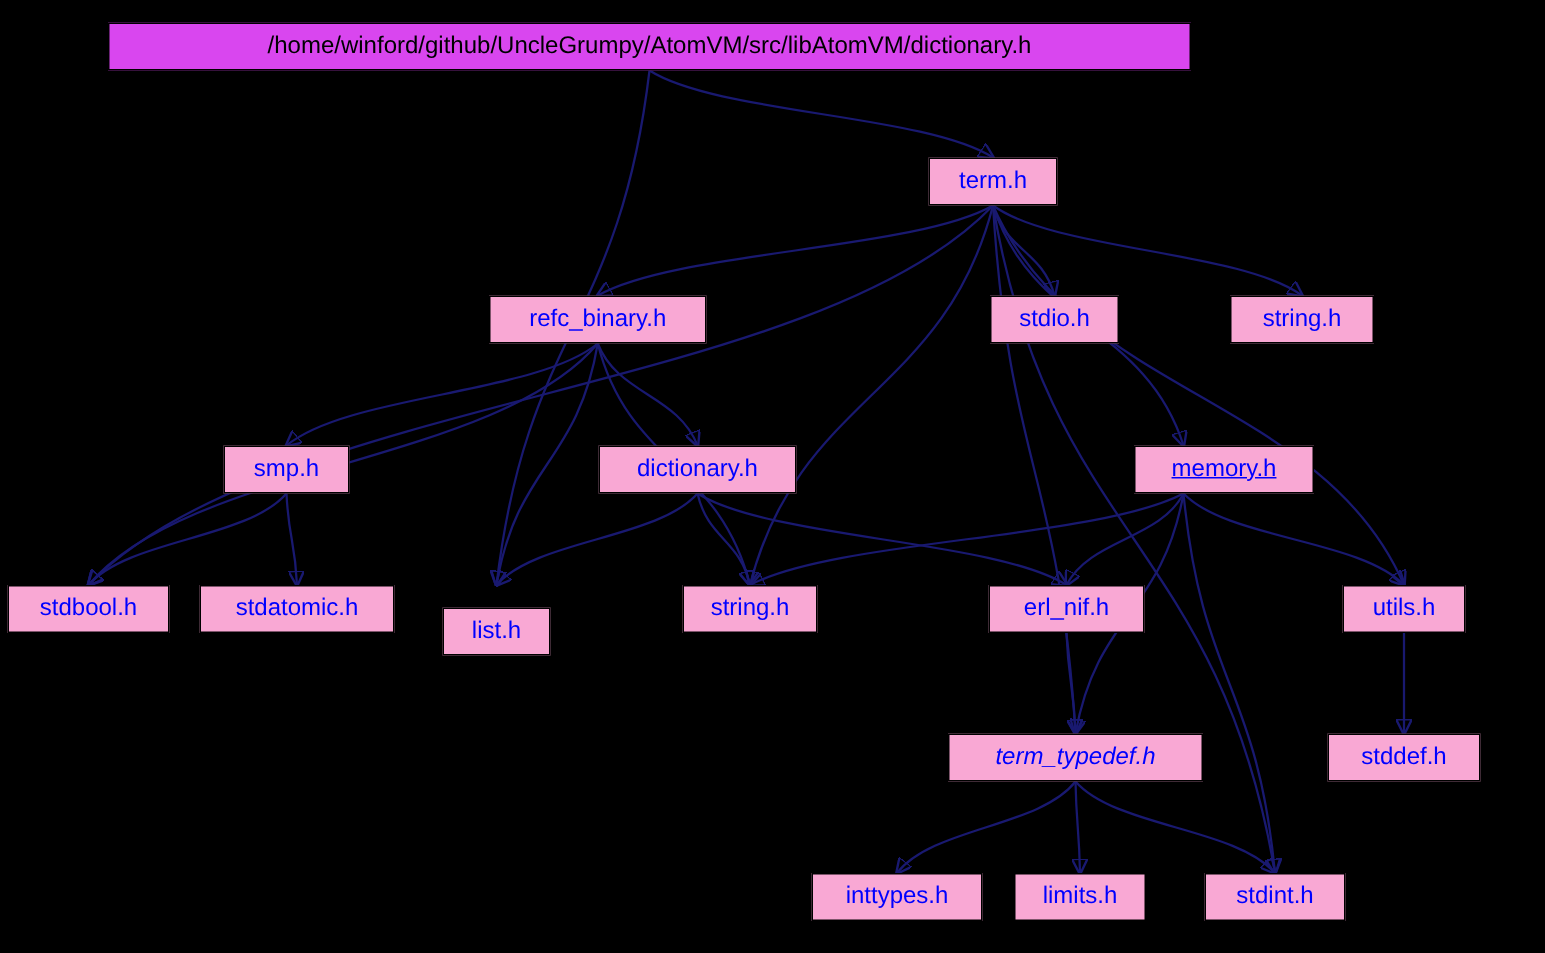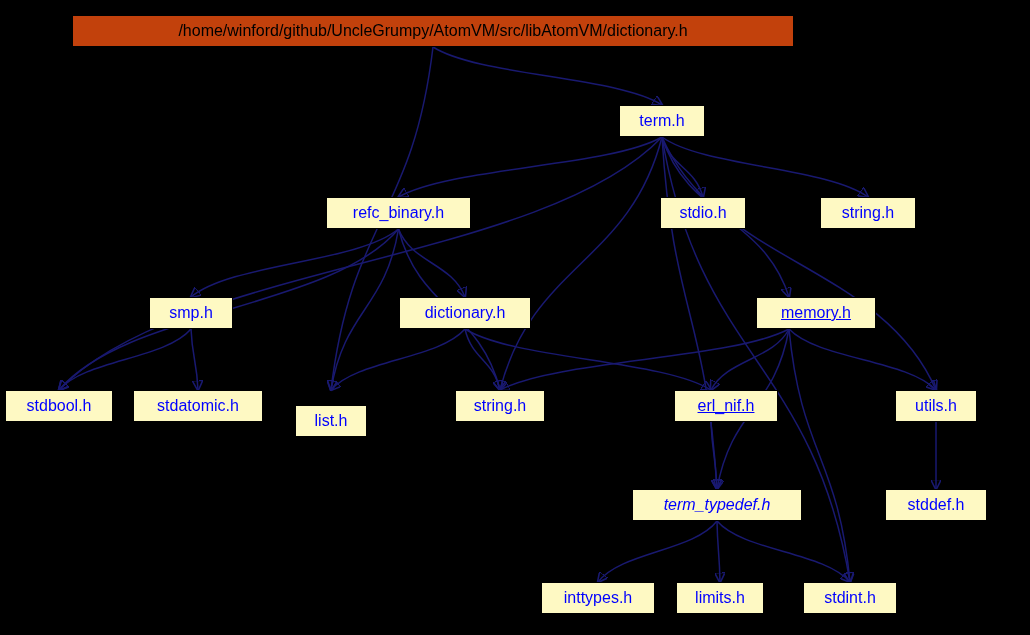--- a/index.html
+++ b/index.html
@@ -1,31 +1,31 @@
 <!DOCTYPE html>
 <html><head>
 <meta charset="utf-8">
 <style>
   html, body { margin: 0; padding: 0; }
   body { background: #000; width: 1030px; height: 635px; position: relative; font-family: Helvetica, Arial, sans-serif; }
   .canvas { position: absolute; left: 0; top: 0; width: 1030px; height: 635px; }
   .node {
     position: absolute;
-    background: #fef9c3;
+    background: #f9a8d4;
     border: 1px solid #000;
     box-sizing: border-box;
     display: flex;
     align-items: center;
     justify-content: center;
     color: #0000ff;
     font-size: 16px;
     padding: 0 6px;
     white-space: nowrap;
   }
-  .node.root { background: #c2410c; color: #000; }
+  .node.root { background: #d946ef; color: #000; }
   svg.edges { position: absolute; left: 0; top: 0; width: 1030px; height: 635px; pointer-events: none; }
   svg.edges path { fill: none; stroke: #191970; stroke-width: 1.5; }
 </style>
 </head>
 <body>
 
 <div class="canvas">
   <svg class="edges">
     <defs>
       <marker id="arrow" viewBox="0 0 10 10" refX="9" refY="5" markerWidth="7" markerHeight="7" orient="auto-start-reverse">
@@ -96,21 +96,21 @@
       </div>
       <div class="node" style="left: 133px; top: 390px; width: 130px; height: 32px; text-align: right;">
         <span>stdatomic.h</span>
       </div>
       <div class="node" style="left: 295px; top: 390px; width: 72px; height: 32px; margin-top: 15px;">
         <span>list.h</span>
       </div>
       <div class="node" style="left: 455px; top: 390px; width: 90px; height: 32px;">
         <span>string.h</span>
       </div>
-      <div class="node" style="left: 674px; top: 390px; width: 104px; height: 32px; text-decoration: underline;">
+      <div class="node" style="left: 659px; top: 390px; width: 104px; height: 32px;">
         <span>erl_nif.h</span>
       </div>
       <div class="node" style="left: 895px; top: 390px; width: 82px; height: 32px;">
         <span>utils.h</span>
       </div>
       <div class="node" style="left: 632px; top: 489px; width: 170px; height: 32px; font-style: italic;">
         <span>term_typedef.h</span>
       </div>
       <div class="node" style="left: 885px; top: 489px; width: 102px; height: 32px;">
         <span>stddef.h</span>

